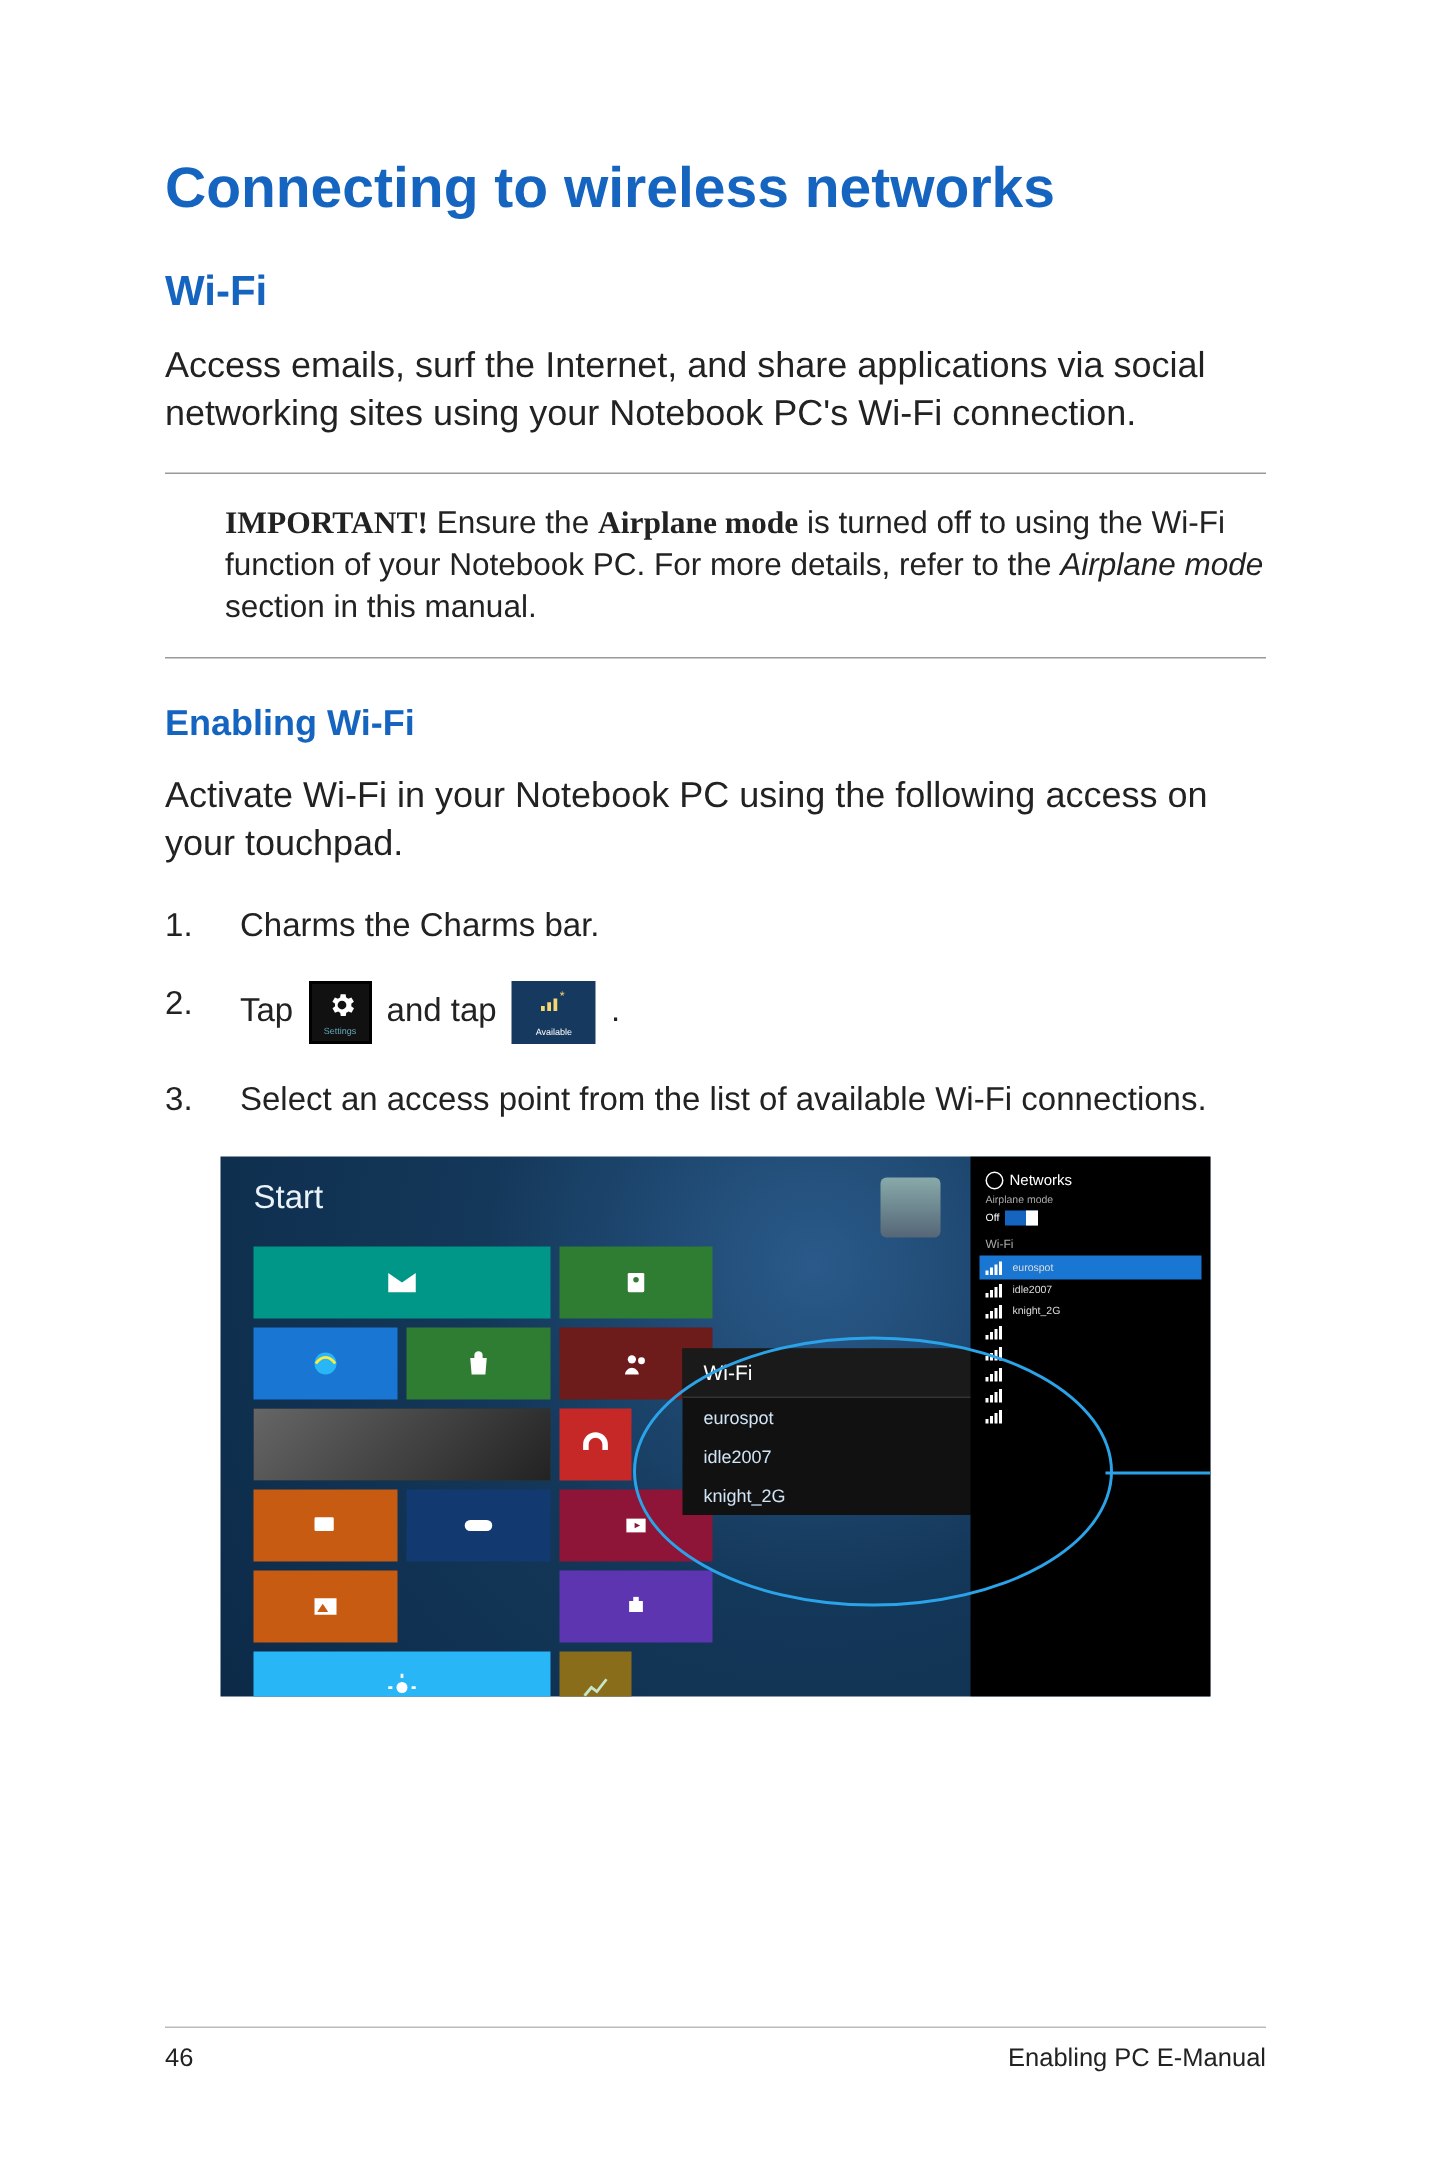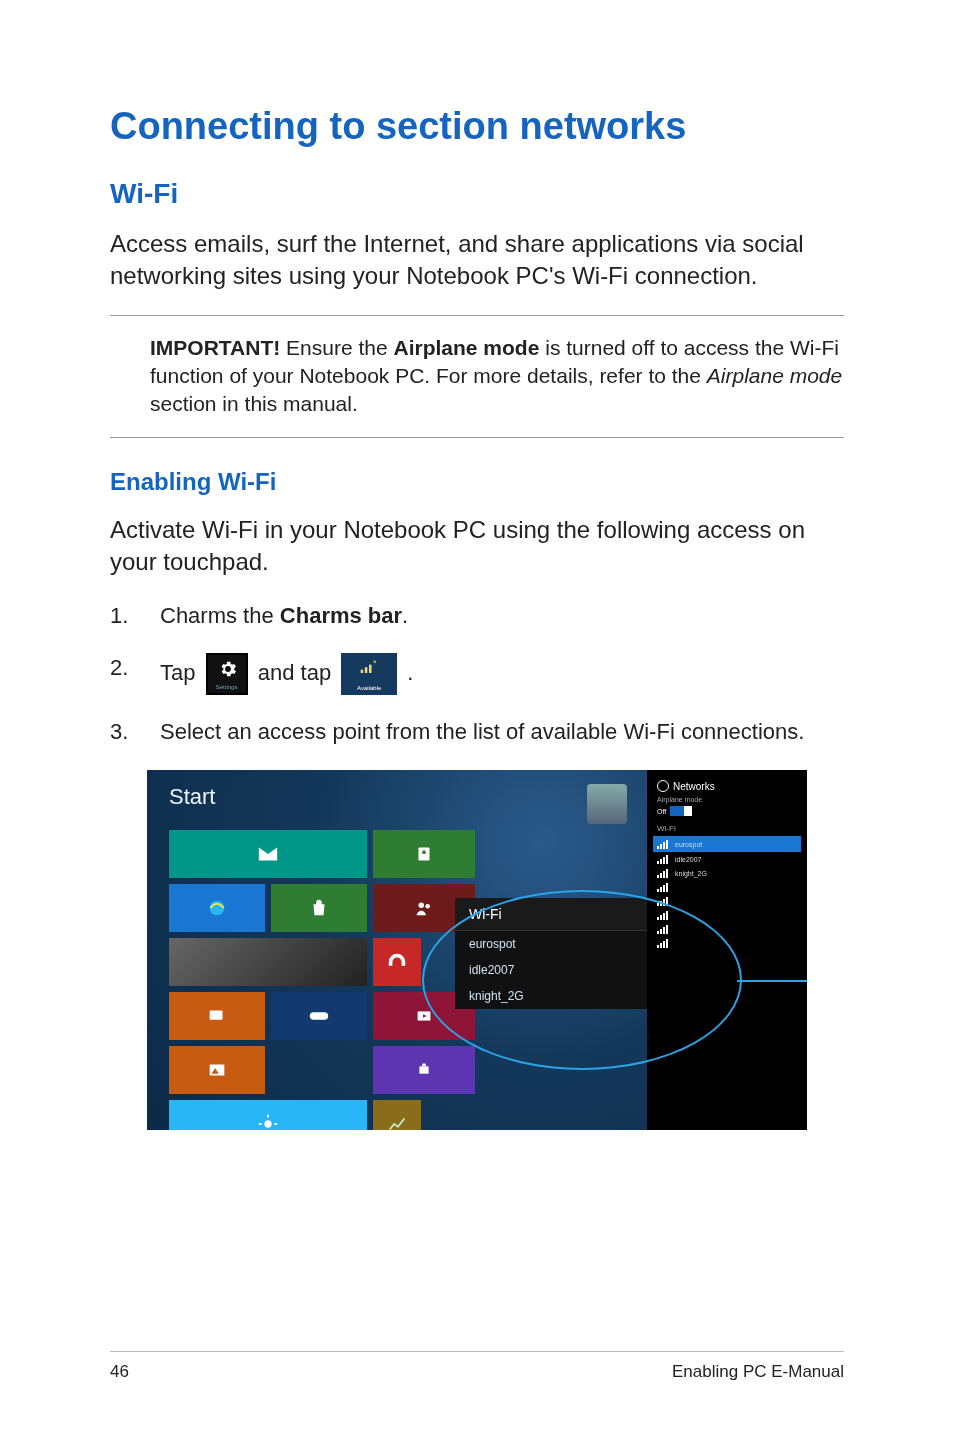--- a/index.html
+++ b/index.html
@@ -32,21 +32,21 @@
   .callout-box {
     border-top: 1px solid #999;
     border-bottom: 1px solid #999;
     padding: 18px 0 18px 40px;
     margin: 10px 0 30px 0;
   }
   .callout-box p {
     font-size: 21px;
     line-height: 1.35;
   }
-  .callout-box .bold { font-weight: 700; }
+  .callout-box .bold { font-weight: 700; font-family: Liberation Serif, serif; }
   .callout-box .italic { font-style: italic; }
   h3.section-heading {
     color: #1565c0;
     font-size: 24px;
     font-weight: 700;
     margin-bottom: 18px;
   }
   ol.steps {
     list-style: none;
     counter-reset: step;
@@ -60,21 +60,21 @@
     position: relative;
     padding-left: 50px;
   }
   ol.steps > li::before {
     content: counter(step) ".";
     position: absolute;
     left: 0;
     top: 0;
     font-size: 22px;
   }
-  .bold { font-weight: 700; }
+  .bold { font-weight: 400; }
   .inline-icon {
     display: inline-block;
     width: 42px;
     height: 42px;
     vertical-align: middle;
     margin: 0 4px;
     border: 2px solid #000;
     position: relative;
   }
   .inline-icon.settings {
@@ -287,29 +287,29 @@
     align-items: flex-end;
     font-size: 17px;
     color: #222;
     border-top: 1px solid #bbb;
     padding-top: 10px;
   }
 </style>
 </head>
 <body>
 
-<h1 class="main-title">Connecting to section networks</h1>
+<h1 class="main-title">Connecting to wireless networks</h1>
 
 <h2 class="sub-title">Wi-Fi</h2>
 
 <p class="body-text">Access emails, surf the Internet, and share applications via social networking sites using your Notebook PC's Wi-Fi connection.</p>
 
 <div class="callout-box">
   <p>
-    <span class="bold">IMPORTANT!</span><span> Ensure the </span><span class="bold">Airplane mode</span><span> is turned off to access the Wi-Fi function of your Notebook PC. For more details, refer to the </span><span class="italic">Airplane mode</span><span> section in this manual.</span>
+    <span class="bold">IMPORTANT!</span><span> Ensure the </span><span class="bold">Airplane mode</span><span> is turned off to using the Wi-Fi function of your Notebook PC. For more details, refer to the </span><span class="italic">Airplane mode</span><span> section in this manual.</span>
   </p>
 </div>
 
 <h3 class="section-heading">Enabling Wi-Fi</h3>
 
 <p class="body-text">Activate Wi-Fi in your Notebook PC using the following access on your touchpad.</p>
 
 <ol class="steps">
   <li>
     <span>Charms the </span><span class="bold">Charms bar</span><span>.</span>

